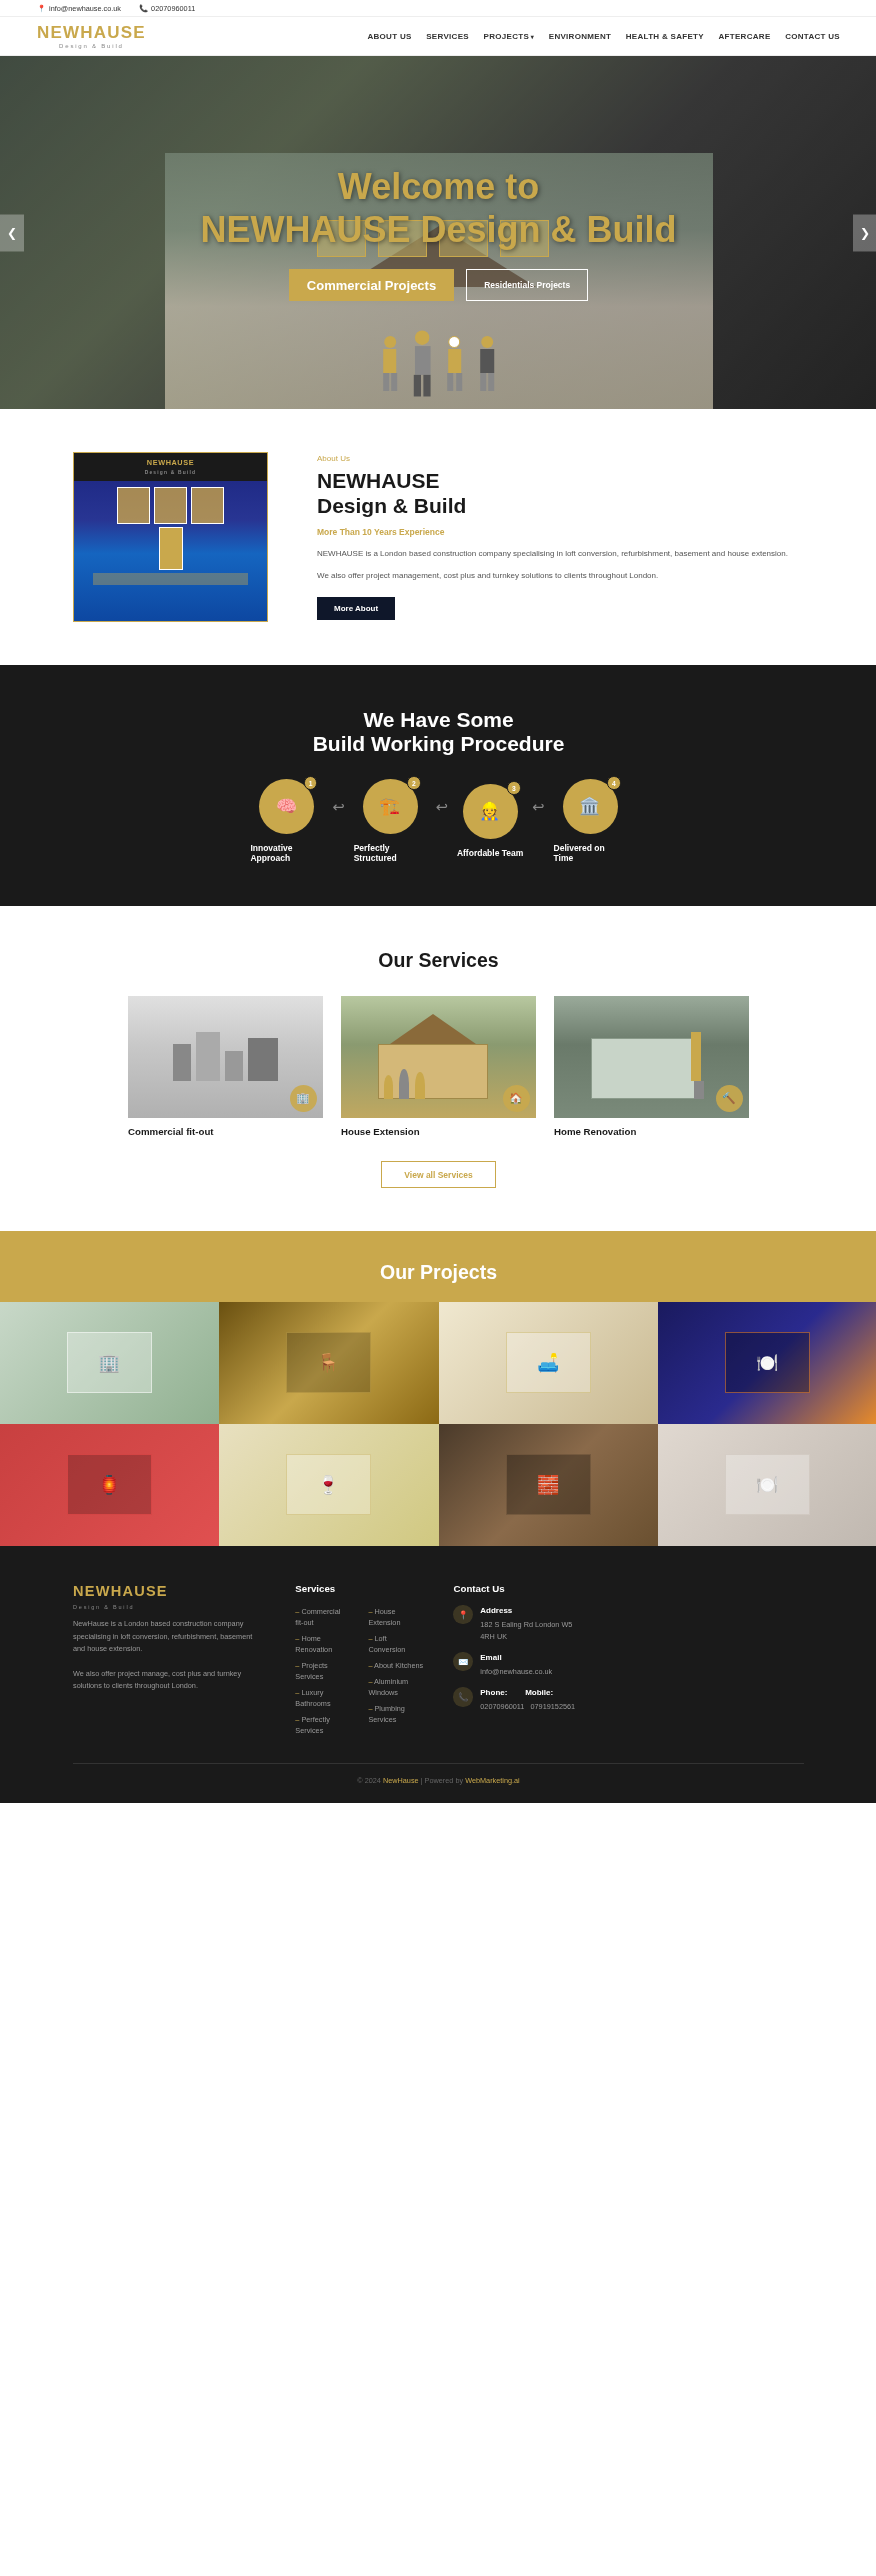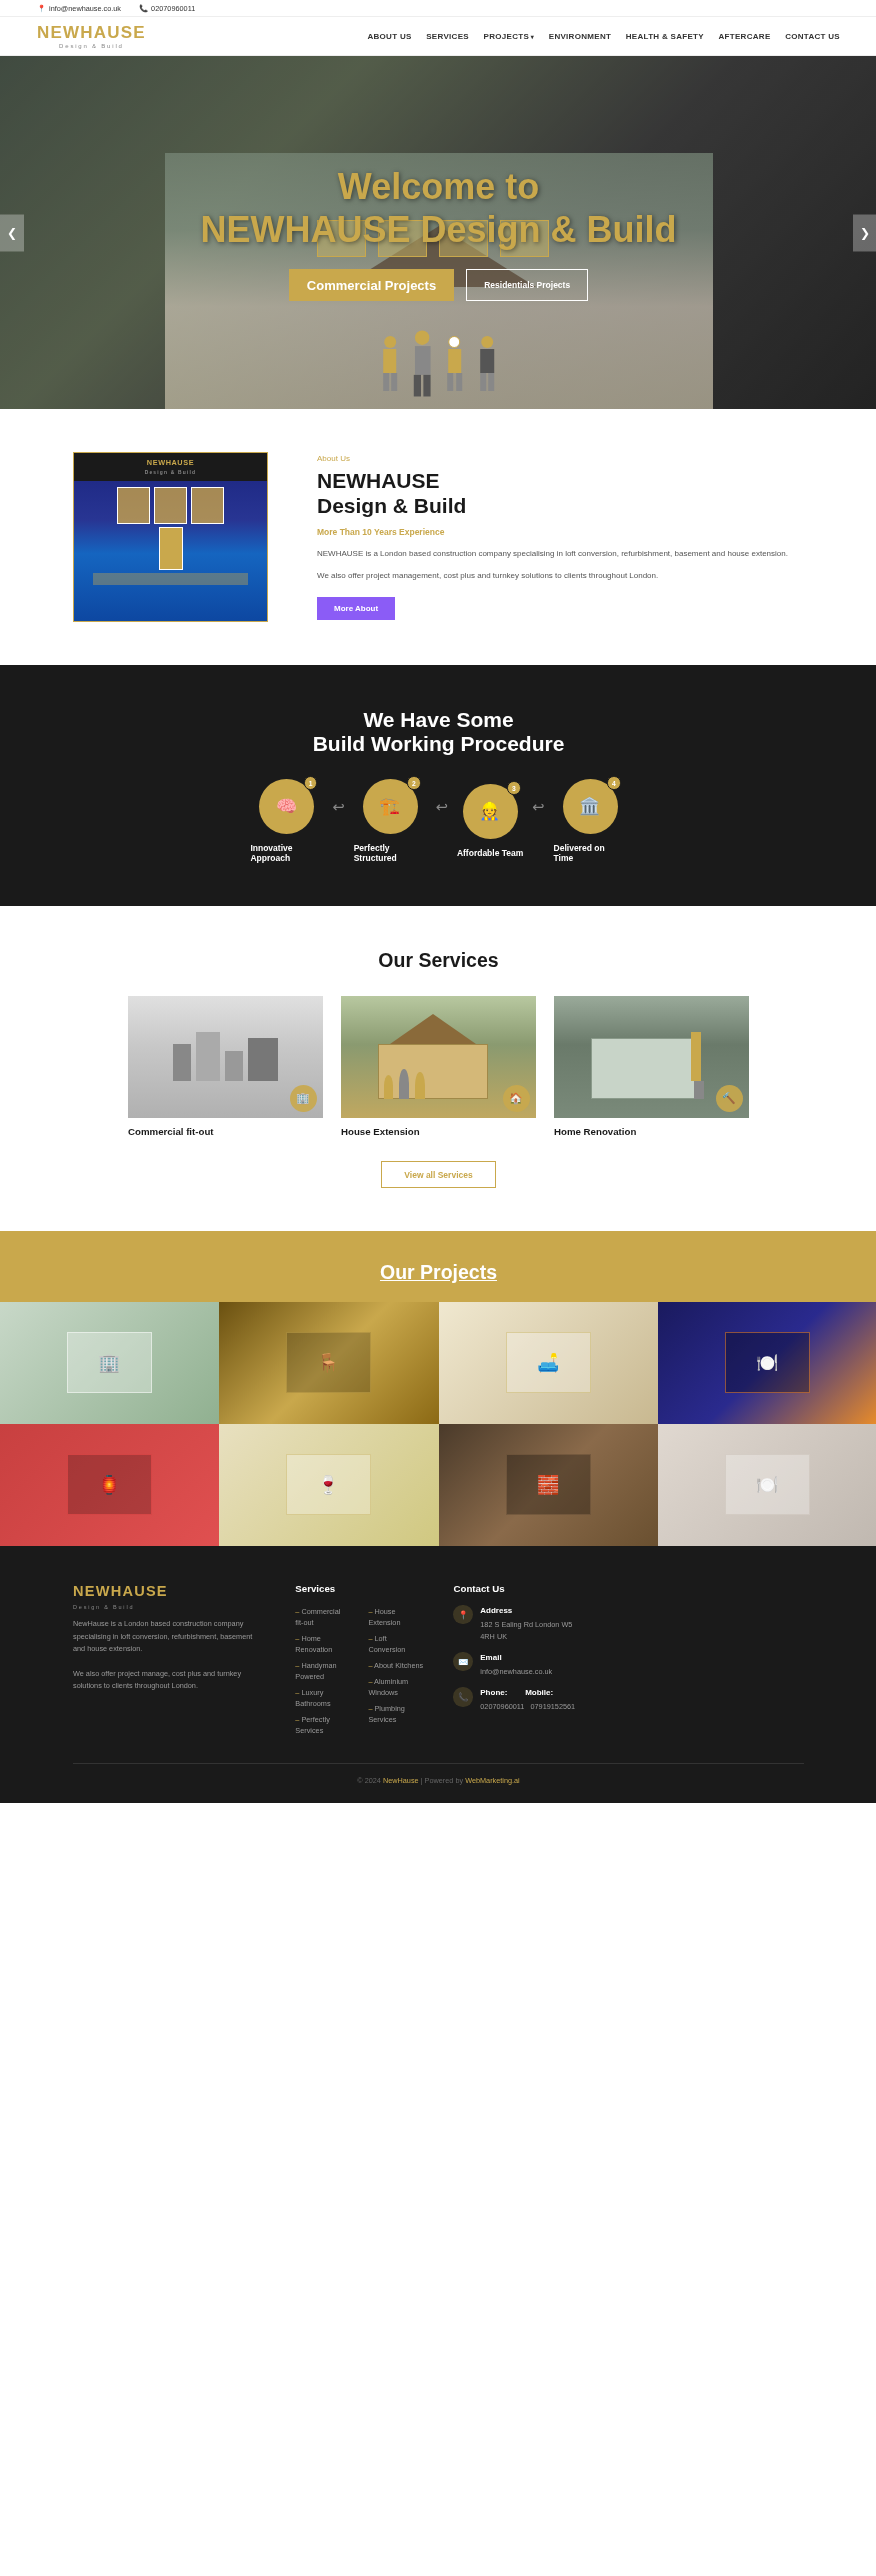--- a/index.html
+++ b/index.html
@@ -135,21 +135,21 @@
       width: 195px;
       height: 170px;
       border: 1.2px dashed #ccc;
       z-index: -1;
     }
     .about-text { flex: 1; }
     .about-label { font-size: 8px; color: #c9a84c; margin-bottom: 4.9px; }
     .about-title { font-size: 21px; font-weight: 900; color: #1a1a1a; margin-bottom: 8.5px; line-height: 1.2; }
     .about-subtitle { font-size: 8.5px; color: #c9a84c; font-weight: 600; margin-bottom: 9.7px; }
     .about-desc { font-size: 8px; color: #555; line-height: 1.7; margin-bottom: 8.5px; }
-    .btn-more { background: #8b5cf6; color: #fff; border: none; padding: 7.3px 17px; font-size: 8px; font-weight: 600; cursor: pointer; margin-top: 6px; }
+    .btn-more { background: #0f172a; color: #fff; border: none; padding: 7.3px 17px; font-size: 8px; font-weight: 600; cursor: pointer; margin-top: 6px; }
 
     
     .procedure-section {
       background: #1a1a1a;
       padding: 43px 73px;
       text-align: center;
     }
     .procedure-title { font-size: 21px; font-weight: 700; color: #fff; margin-bottom: 23px; }
     .procedure-steps {
       display: flex;
@@ -247,21 +247,21 @@
       font-size: 8.5px;
       font-weight: 600;
       cursor: pointer;
     }
 
     
     .projects-section {
       background: #c9a84c;
       padding: 30px 0 0 0;
     }
-    .projects-title { font-size: 19.5px; font-weight: 700; color: #fff; text-align: center; margin-bottom: 0; padding-bottom: 18px; text-decoration: underline; }
+    .projects-title { font-size: 19.5px; font-weight: 700; color: #fff; text-align: center; margin-bottom: 0; padding-bottom: 18px; }
     .project-img {
       width: 100%;
       height: 122px;
       overflow: hidden;
     }
 
     
     .footer {
       background: #1a1a1a;
       padding: 37px 73px 18px;
@@ -605,21 +605,21 @@
         We also offer project manage, cost plus and turnkey solutions to clients throughout London.
       </p>
     </div>
 
     <div>
       <h3 class="footer-col-title">Services</h3>
       <div class="footer-services-grid">
         <ul class="footer-links">
           <li><a href="#">Commercial fit-out</a></li>
           <li><a href="#">Home Renovation</a></li>
-          <li><a href="#">Handyman Powered</a></li>
+          <li><a href="#">Projects Services</a></li>
           <li><a href="#">Luxury Bathrooms</a></li>
           <li><a href="#">Perfectly Services</a></li>
         </ul>
         <ul class="footer-links">
           <li><a href="#">House Extension</a></li>
           <li><a href="#">Loft Conversion</a></li>
           <li><a href="#">About Kitchens</a></li>
           <li><a href="#">Aluminium Windows</a></li>
           <li><a href="#">Plumbing Services</a></li>
         </ul>

